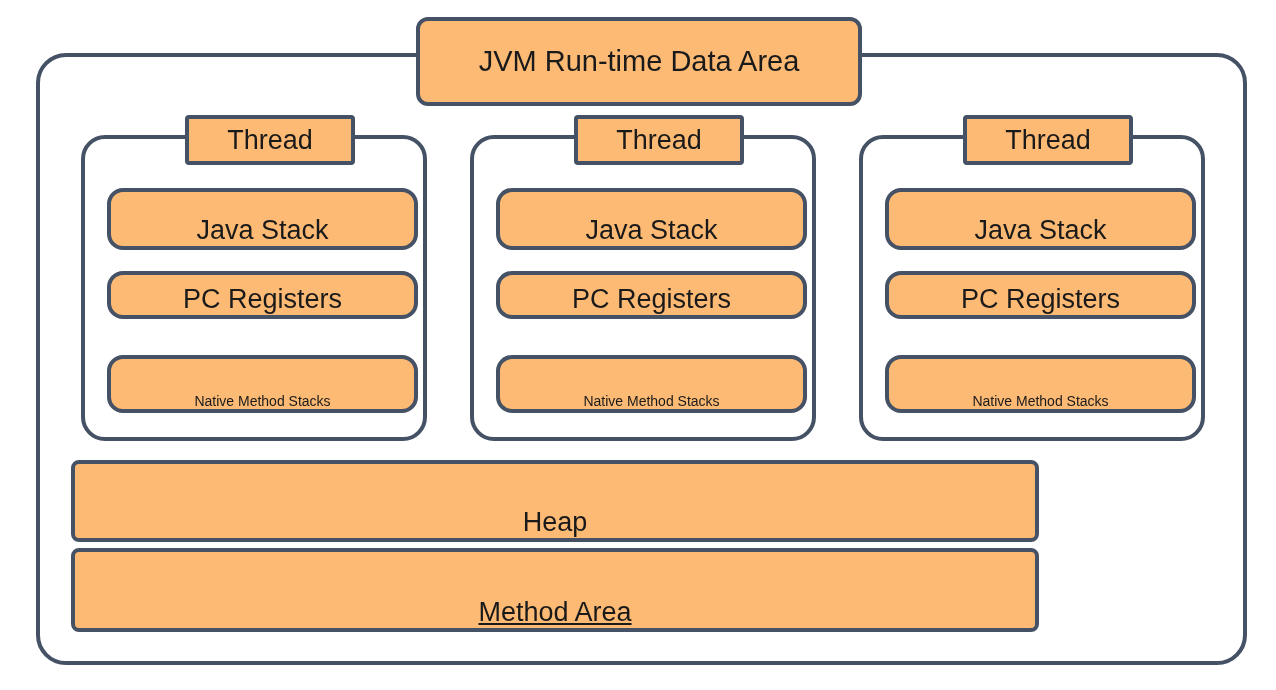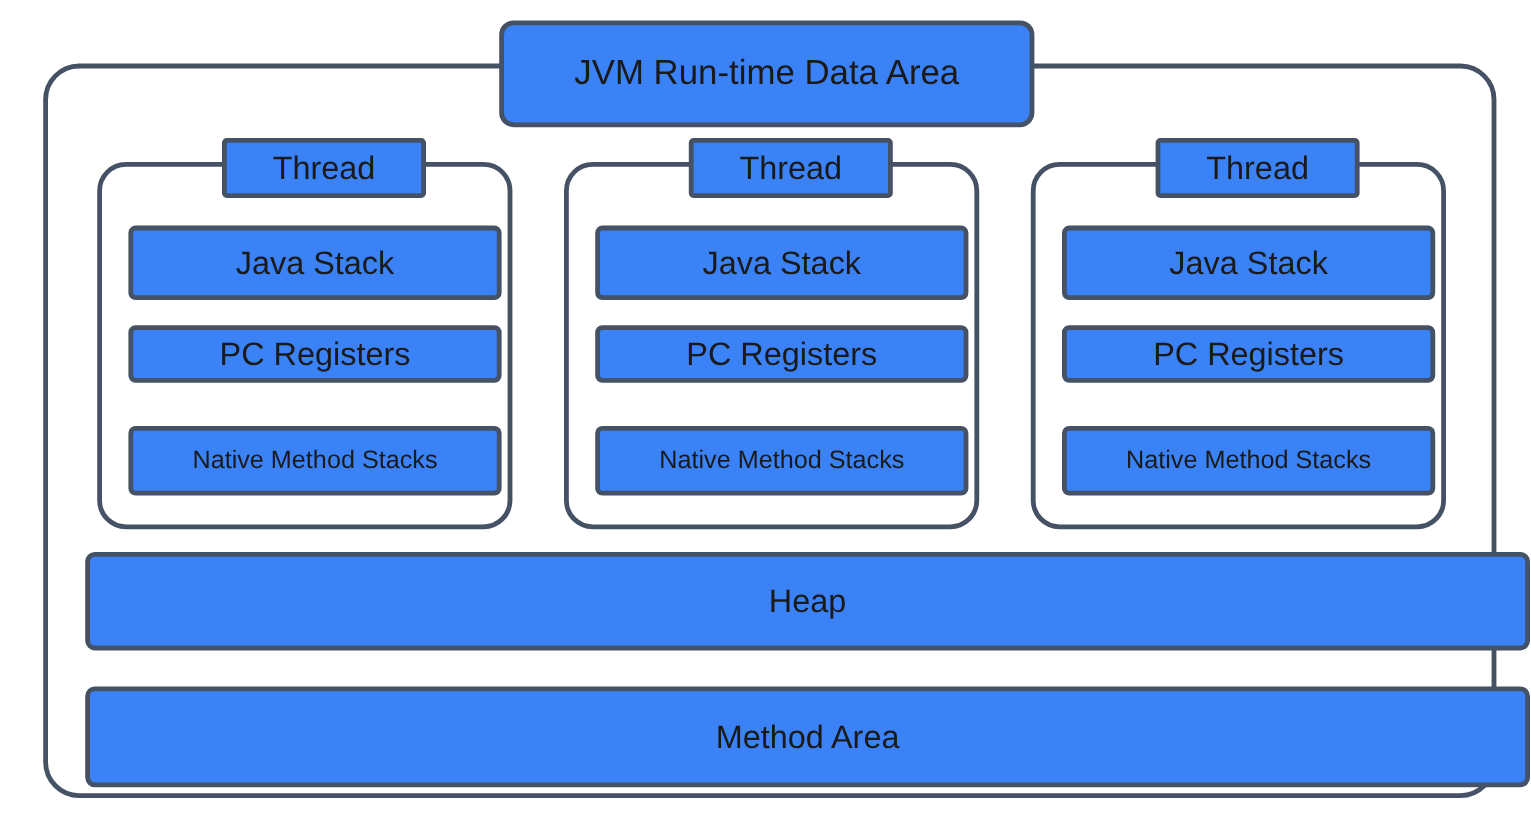--- a/index.html
+++ b/index.html
@@ -10,21 +10,21 @@
   }
   .canvas {
     position: relative;
     width: 1276px;
     height: 690px;
     background: #ffffff;
     overflow: hidden;
   }
   .box {
     border: 4px solid #455164;
-    background: #3b82f6;
+    background: #fdba74;
     display: flex;
     align-items: center;
     justify-content: center;
     text-align: center;
   }
   .outer-container {
     position: absolute;
     left: 36px; top: 53px;
     width: 1211px; height: 612px;
     border: 4px solid #455164;
@@ -60,35 +60,37 @@
     transform: translateX(-50%);
     width: 170px; height: 50px;
     border-radius: 4px;
     font-size: 27px;
     z-index: 2;
     margin-left: 16px;
   }
   .inner-box {
     position: absolute;
     left: 22px; right: 5px;
-    border-radius: 6px;
+    border-radius: 16px;
     font-size: 27px;
+    align-items: flex-end;
   }
   .inner-box.java-stack   { top: 49px;  height: 62px; }
   .inner-box.pc-registers { top: 132px; height: 48px; }
-  .inner-box.native-stacks{ top: 216px; height: 58px; font-size: 21px; }
+  .inner-box.native-stacks{ top: 216px; height: 58px; font-size: 14px; }
   .wide-box {
     position: absolute;
     left: 71px;
-    width: 1204px;
+    width: 968px;
     border-radius: 8px;
     font-size: 27px;
+    align-items: flex-end;
   }
   .wide-box.heap        { top: 460px; height: 82px; }
-  .wide-box.method-area { top: 572px; height: 84px; }
+  .wide-box.method-area { top: 548px; height: 84px; text-decoration: underline; }
 </style>
 </head>
 <body>
 
 <div class="canvas">
 
   <div class="outer-container"></div>
 
   <div class="box title-box">
     <span>JVM Run-time Data Area</span>

